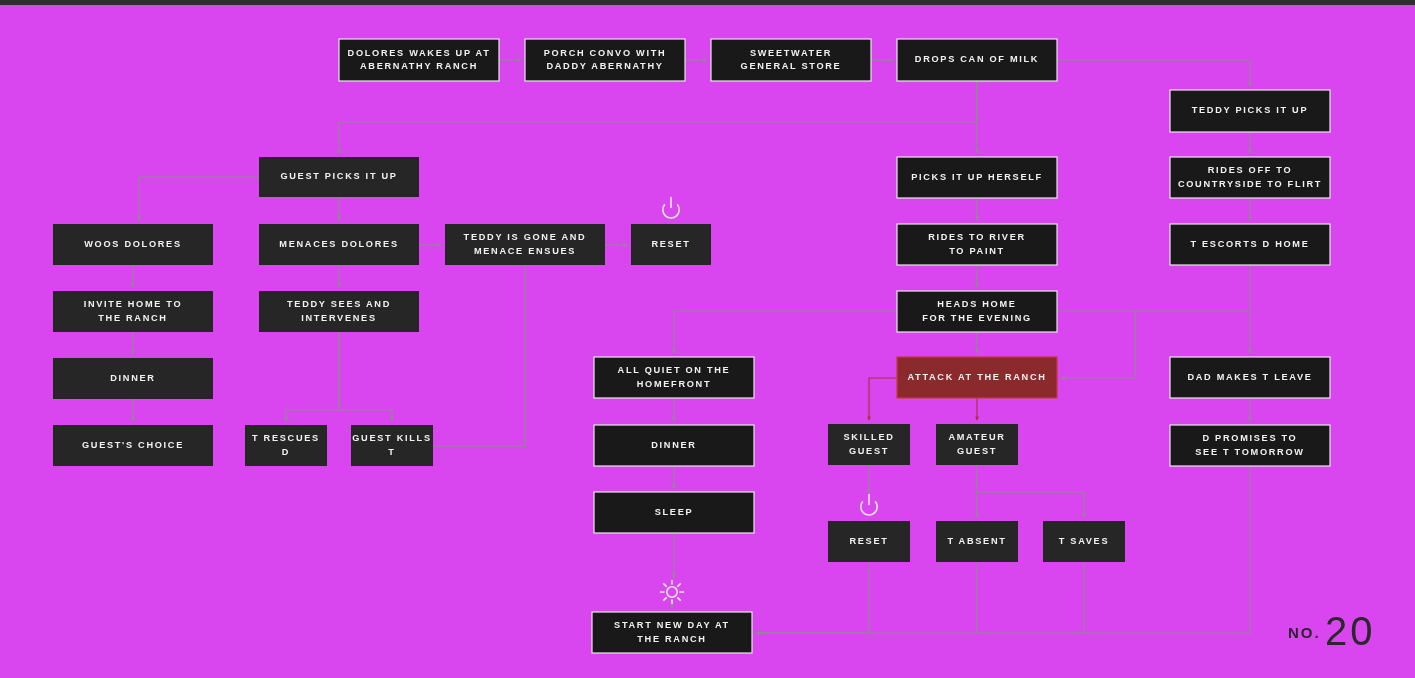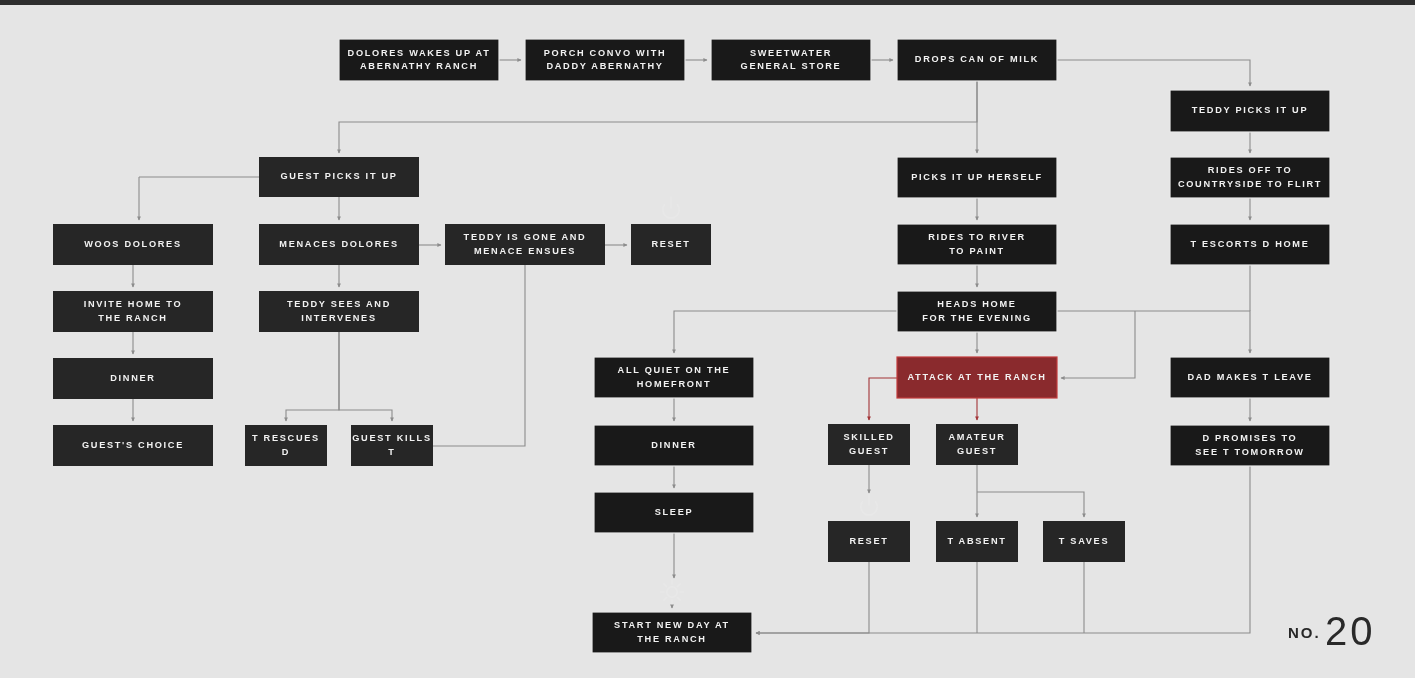--- a/index.html
+++ b/index.html
@@ -10,21 +10,21 @@
   body {
     width: 1415px;
     height: 678px;
     overflow: hidden;
     font-family: "Liberation Sans", sans-serif;
   }
   #stage {
     position: relative;
     width: 1415px;
     height: 678px;
-    background: #e5e5e5;
+    background: #d946ef;
   }
   #topstrip {
     position: absolute;
     left: 0; top: 0;
     width: 1415px; height: 5px;
     background: #2e2e2e;
   }
   #diagram {
     position: absolute;
     left: 0; top: 0;

